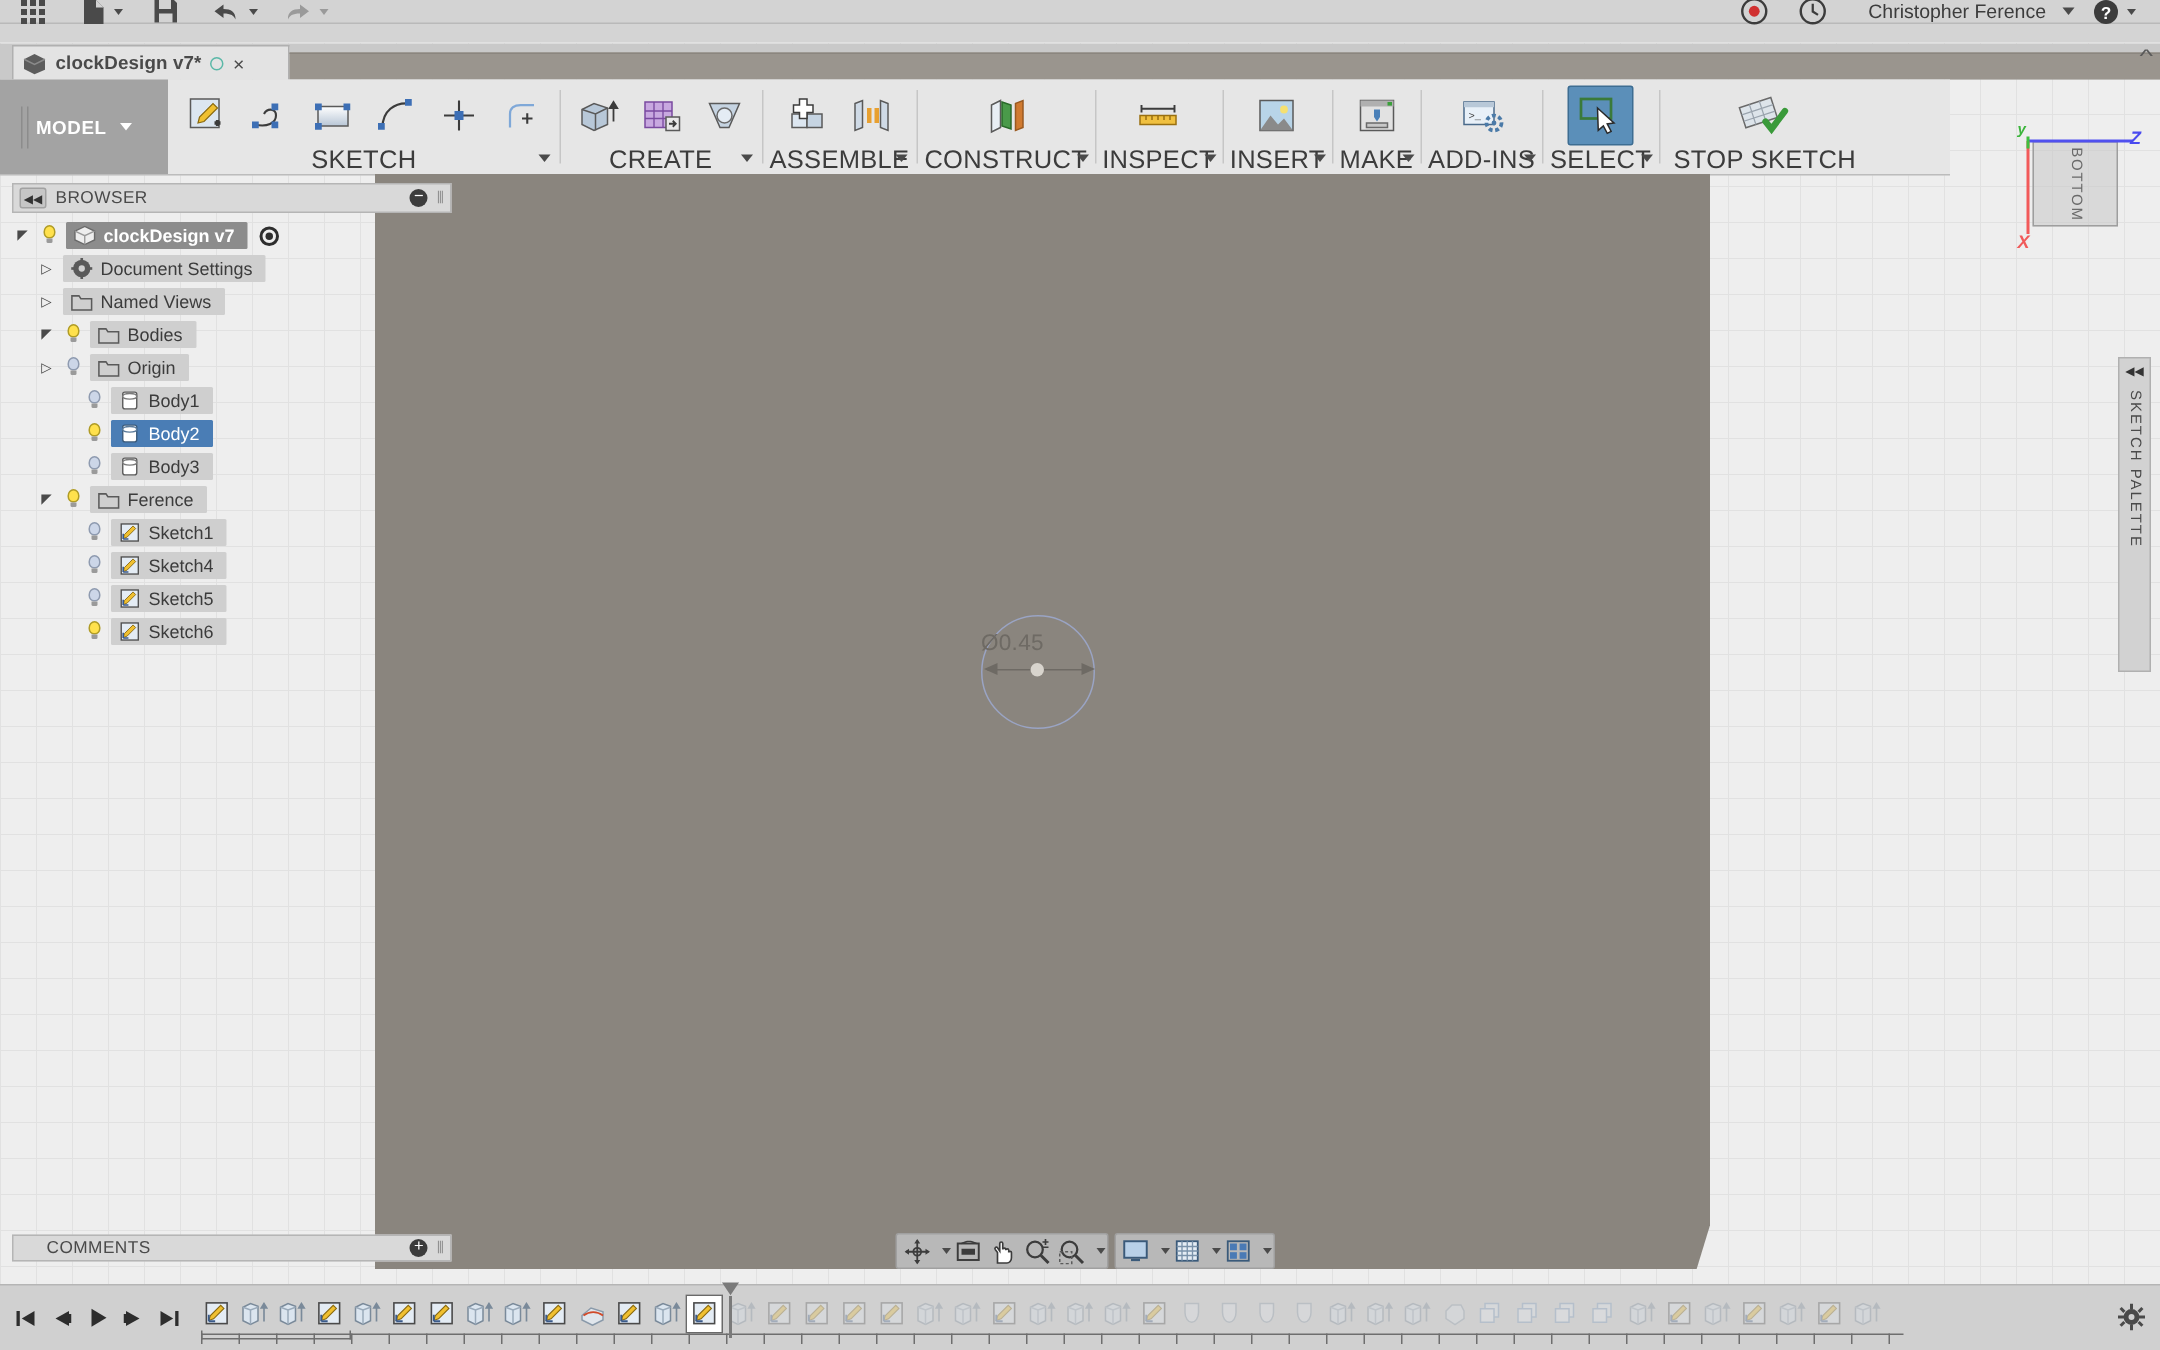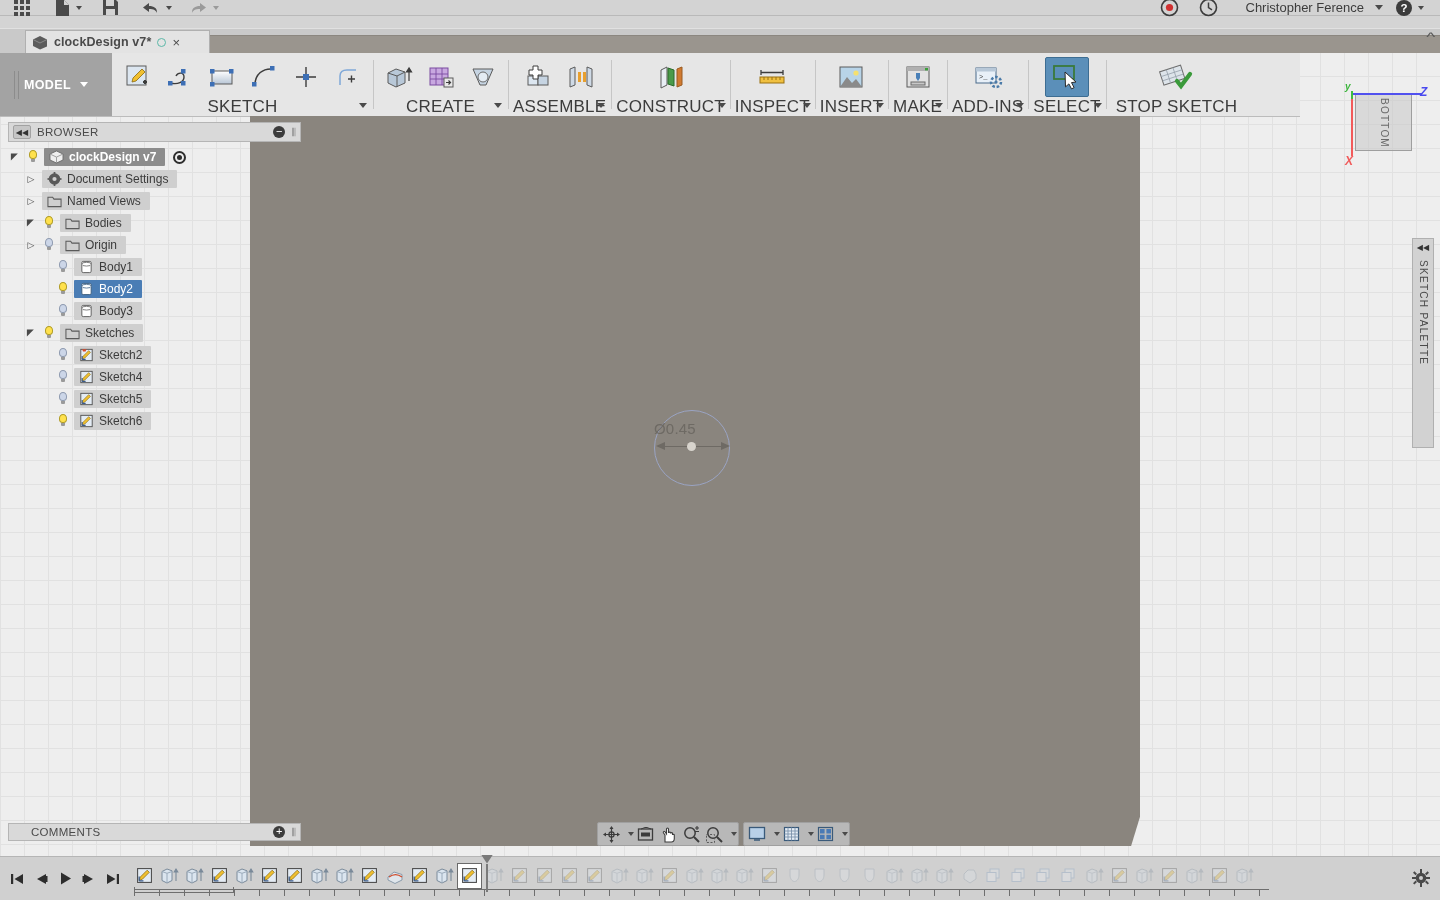--- a/index.html
+++ b/index.html
@@ -34,21 +34,21 @@
   .username { font-size: 13px; color: #3c3c3c; padding: 0 6px; display:flex;align-items:center; }
   .spacer { flex: 1; }
 
   
   .waffle { display: grid; grid-template-columns: repeat(3,4px); grid-template-rows: repeat(3,4px); gap: 2px; }
   .waffle i { background: #4a4a4a; display:block; width:4px;height:4px; }
 
   
   .tabbar {
     position: absolute; left: 0; top: 29px; width: 1440px; height: 24px;
-    background: #c9c9c9; display: flex; align-items: flex-end; padding-left: 17px;
+    background: #c9c9c9; display: flex; align-items: flex-end;
   }
   .doctab {
     height: 23px; background: #e3e3e3; border: 1px solid #b0b0b0; border-bottom: none;
     display: flex; align-items: center; gap: 6px; padding: 0 7px 0 6px; min-width: 185px;
   }
   .doctab .title { font-size: 12.5px; font-weight: bold; color: #4a4a4a; letter-spacing: .1px; }
   .tab-dot { width: 9px; height: 9px; border: 1.6px solid #5bb8a8; border-radius: 50%; }
   .tab-x { font-size: 13px; color: #4a4a4a; line-height: 1; cursor: pointer; }
   .tabrest { flex: 1; height: 18px; background: #9a958e; border-top: 1px solid #8b867f; }
   .collapse-ribbon {
@@ -653,40 +653,39 @@
       <div class="node indent1">
         <span class="arrow expanded"></span>
         <span class="bulb on">
             <i></i>
             <u></u>
           </span>
         <span class="nlabel">
           <svg class="ico" viewBox="0 0 16 14">
             <path d="M1 3h5l1.4 2H15v8H1z" fill="none" stroke="#5a5a5a" stroke-width="1.1"></path>
           </svg>
-          <span>Sketches</span>
-        </span>
-      </div>
-
+          <span>Ference</span>
+        </span>
+      </div>
 
       <div class="node indent3">
         <span class="bulb off">
             <i></i>
             <u></u>
           </span>
         <span class="nlabel">
           <svg class="ico" viewBox="0 0 16 16">
             <rect x="1.5" y="1.5" width="13" height="13" fill="#e4ecf4" stroke="#4a4a4a"></rect>
             <path d="M3 12.5l1-3 6.5-6.5 2 2L6 11.5z" fill="#f0c030" stroke="#8a6a10" stroke-width=".7"></path>
             <path d="M3 13h4M3 13v-4" stroke="#3a5a8a" stroke-width="1.2"></path>
-            <path d="M3 1.5h5l-1 2.5H4z" fill="#d84a2a"></path>
-          </svg>
-          <span>Sketch2</span>
-        </span>
-      </div>
+          </svg>
+          <span>Sketch1</span>
+        </span>
+      </div>
+
 
 
       <div class="node indent3">
         <span class="bulb off">
             <i></i>
             <u></u>
           </span>
         <span class="nlabel">
           <svg class="ico" viewBox="0 0 16 16">
             <rect x="1.5" y="1.5" width="13" height="13" fill="#e4ecf4" stroke="#4a4a4a"></rect>

